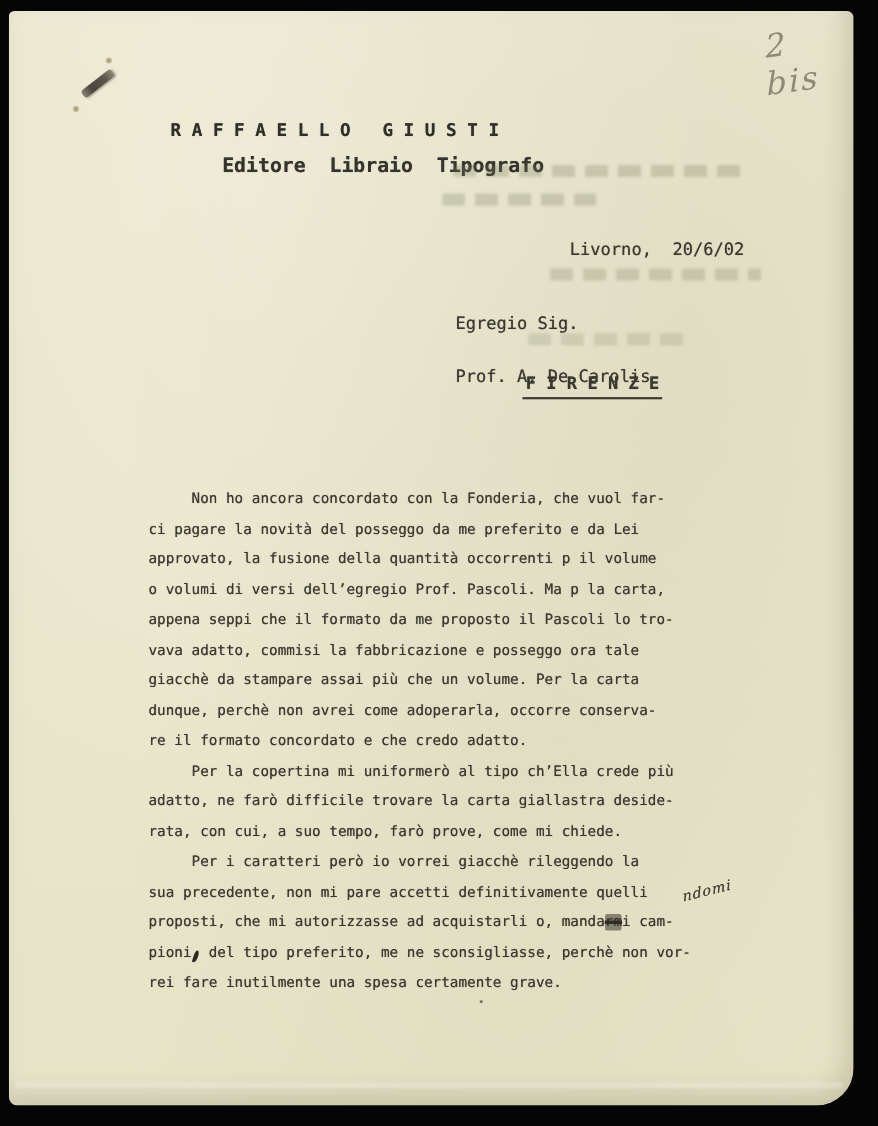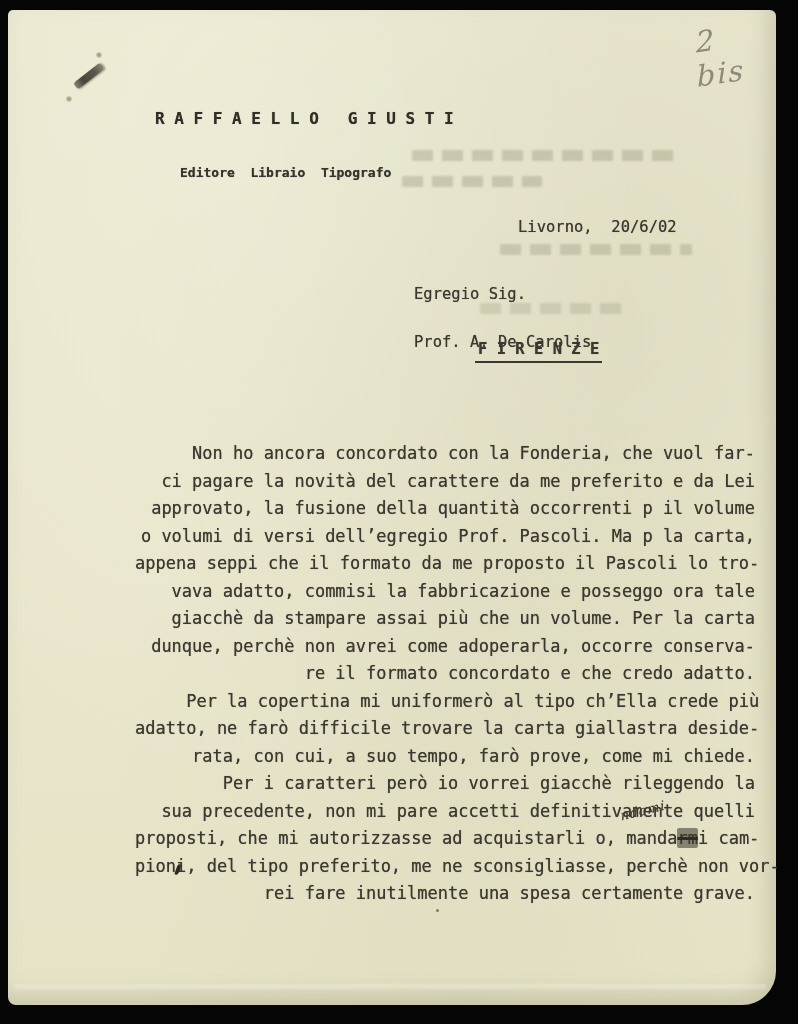--- a/index.html
+++ b/index.html
@@ -21,35 +21,34 @@
     position:absolute;left:6px;right:10px;top:972px;height:9px;
     background:linear-gradient(180deg,transparent,rgba(255,255,248,0.30),transparent);
     filter:blur(1px);
   }
   .type{
     position:absolute;white-space:pre;color:#3b3830;
     font-size:15.5px;line-height:1;
     text-shadow:0 0 0.7px rgba(59,56,48,0.75);
   }
   .letterhead-name{left:147px;top:101px;font-weight:bold;color:#302e27;font-size:16px;}
-  .letterhead-sub{left:172px;top:132px;font-weight:bold;color:#35332b;font-size:13px;margin-top:24px;}
+  .letterhead-sub{left:194px;top:132px;font-weight:bold;color:#35332b;font-size:18px;}
   .dateline{left:510px;top:210px;}
   .salutation{left:406px;top:277px;}
   .recipient-name{left:406px;top:325px;}
   .recipient-city{
     left:470px;top:332px;font-weight:bold;
     border-bottom:2px solid #3b3830;padding:0 3px 3px 3px;margin-left:-3px;
   }
   .body-block{
     position:absolute;left:127px;top:430px;width:620px;
   }
   .body-block .bline{
-    white-space:pre;color:#3b3830;font-size:17px;height:27.5px;line-height:27.5px;
+    white-space:pre;color:#3b3830;font-size:13px;height:27.5px;line-height:27.5px;
     text-shadow:0 0 0.7px rgba(59,56,48,0.75);
-    text-align:right;
   }
   .struck{
     position:relative;background:rgba(56,52,42,0.55);
     text-decoration:line-through;text-decoration-thickness:3px;text-decoration-color:rgba(46,42,34,0.9);
     border-radius:2px;
   }
   .hand-note{
     position:absolute;left:612px;top:793px;
     font-family:"DejaVu Serif", serif;font-style:italic;
     font-size:13px;color:#453e33;letter-spacing:1px;
@@ -109,21 +108,21 @@
     <div class="ghost gd"></div>
 
     <div class="type dateline">Livorno,  20/6/02</div>
 
     <div class="type salutation">Egregio Sig.</div>
     <div class="type recipient-name">Prof. A. De Carolis</div>
     <div class="type recipient-city">F I R E N Z E</div>
 
     <div class="body-block">
       <div class="bline">     Non ho ancora concordato con la Fonderia, che vuol far-</div>
-      <div class="bline">ci pagare la novità del carattere da me preferito e da Lei</div>
+      <div class="bline">ci pagare la novità del posseggo da me preferito e da Lei</div>
       <div class="bline">approvato, la fusione della quantità occorrenti p il volume</div>
       <div class="bline">o volumi di versi dell’egregio Prof. Pascoli. Ma p la carta,</div>
       <div class="bline">appena seppi che il formato da me proposto il Pascoli lo tro-</div>
       <div class="bline">vava adatto, commisi la fabbricazione e posseggo ora tale</div>
       <div class="bline">giacchè da stampare assai più che un volume. Per la carta</div>
       <div class="bline">dunque, perchè non avrei come adoperarla, occorre conserva-</div>
       <div class="bline">re il formato concordato e che credo adatto.</div>
       <div class="bline">     Per la copertina mi uniformerò al tipo ch’Ella crede più</div>
       <div class="bline">adatto, ne farò difficile trovare la carta giallastra deside-</div>
       <div class="bline">rata, con cui, a suo tempo, farò prove, come mi chiede.</div>

